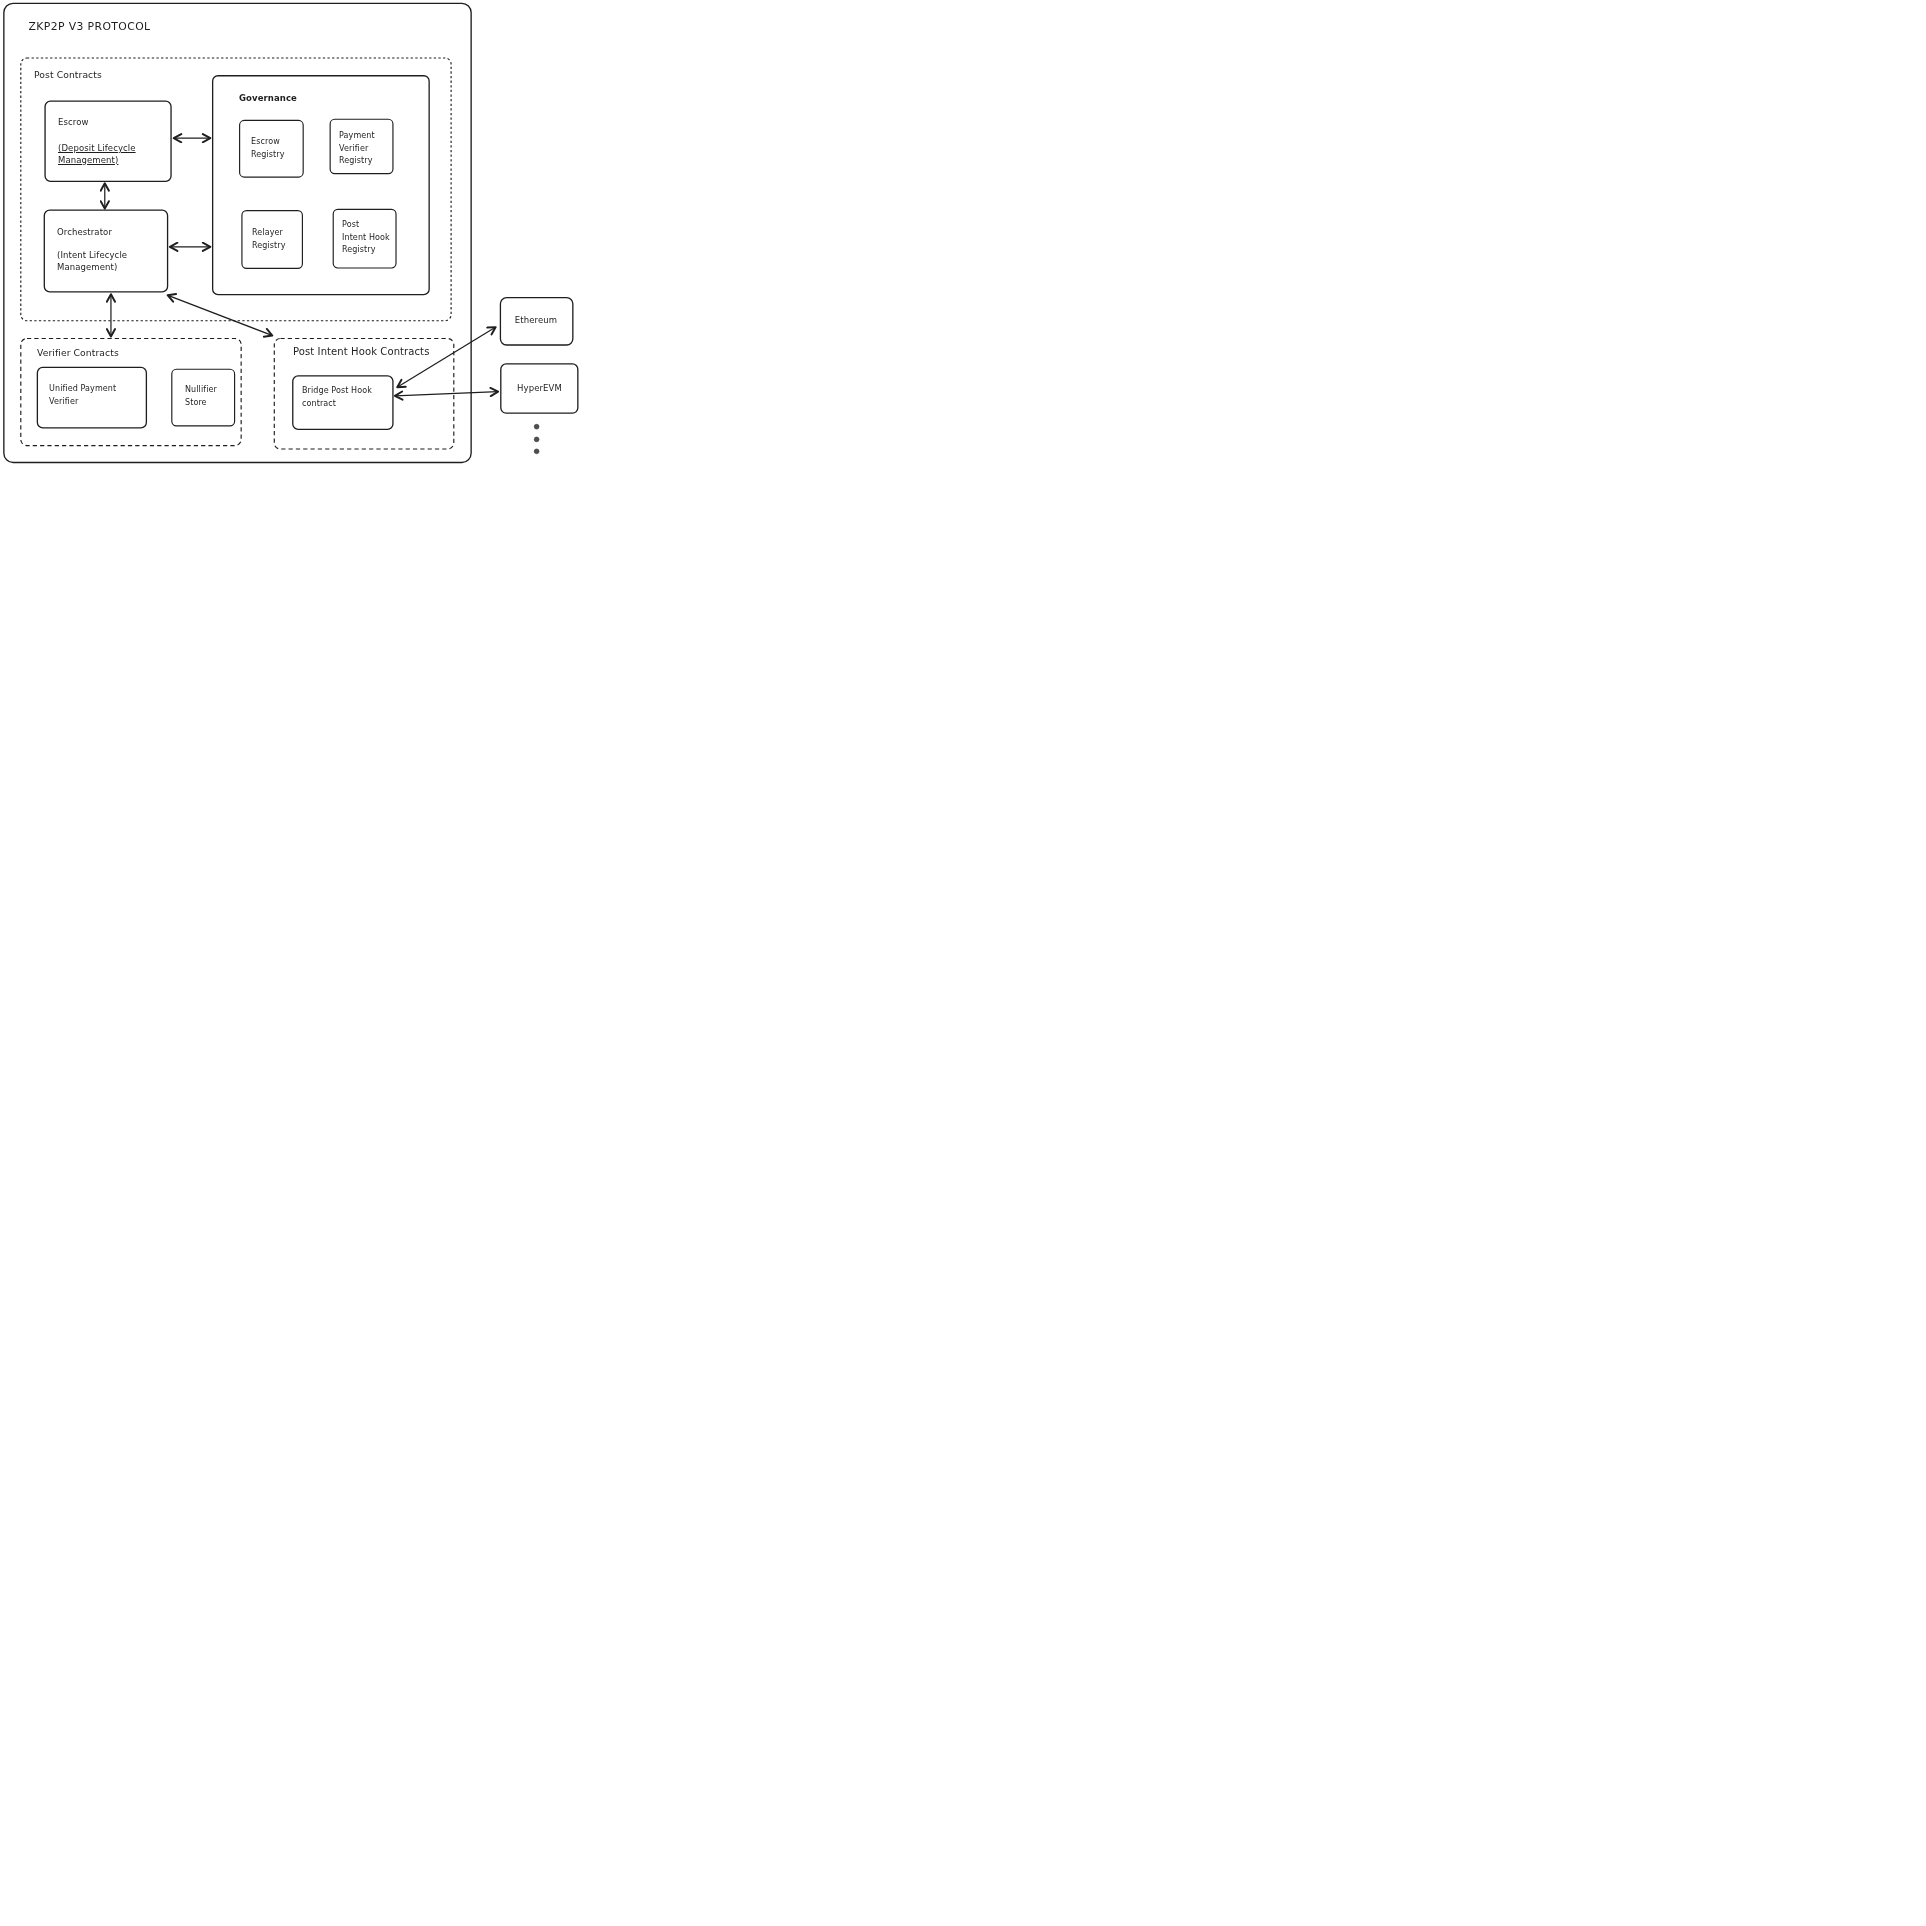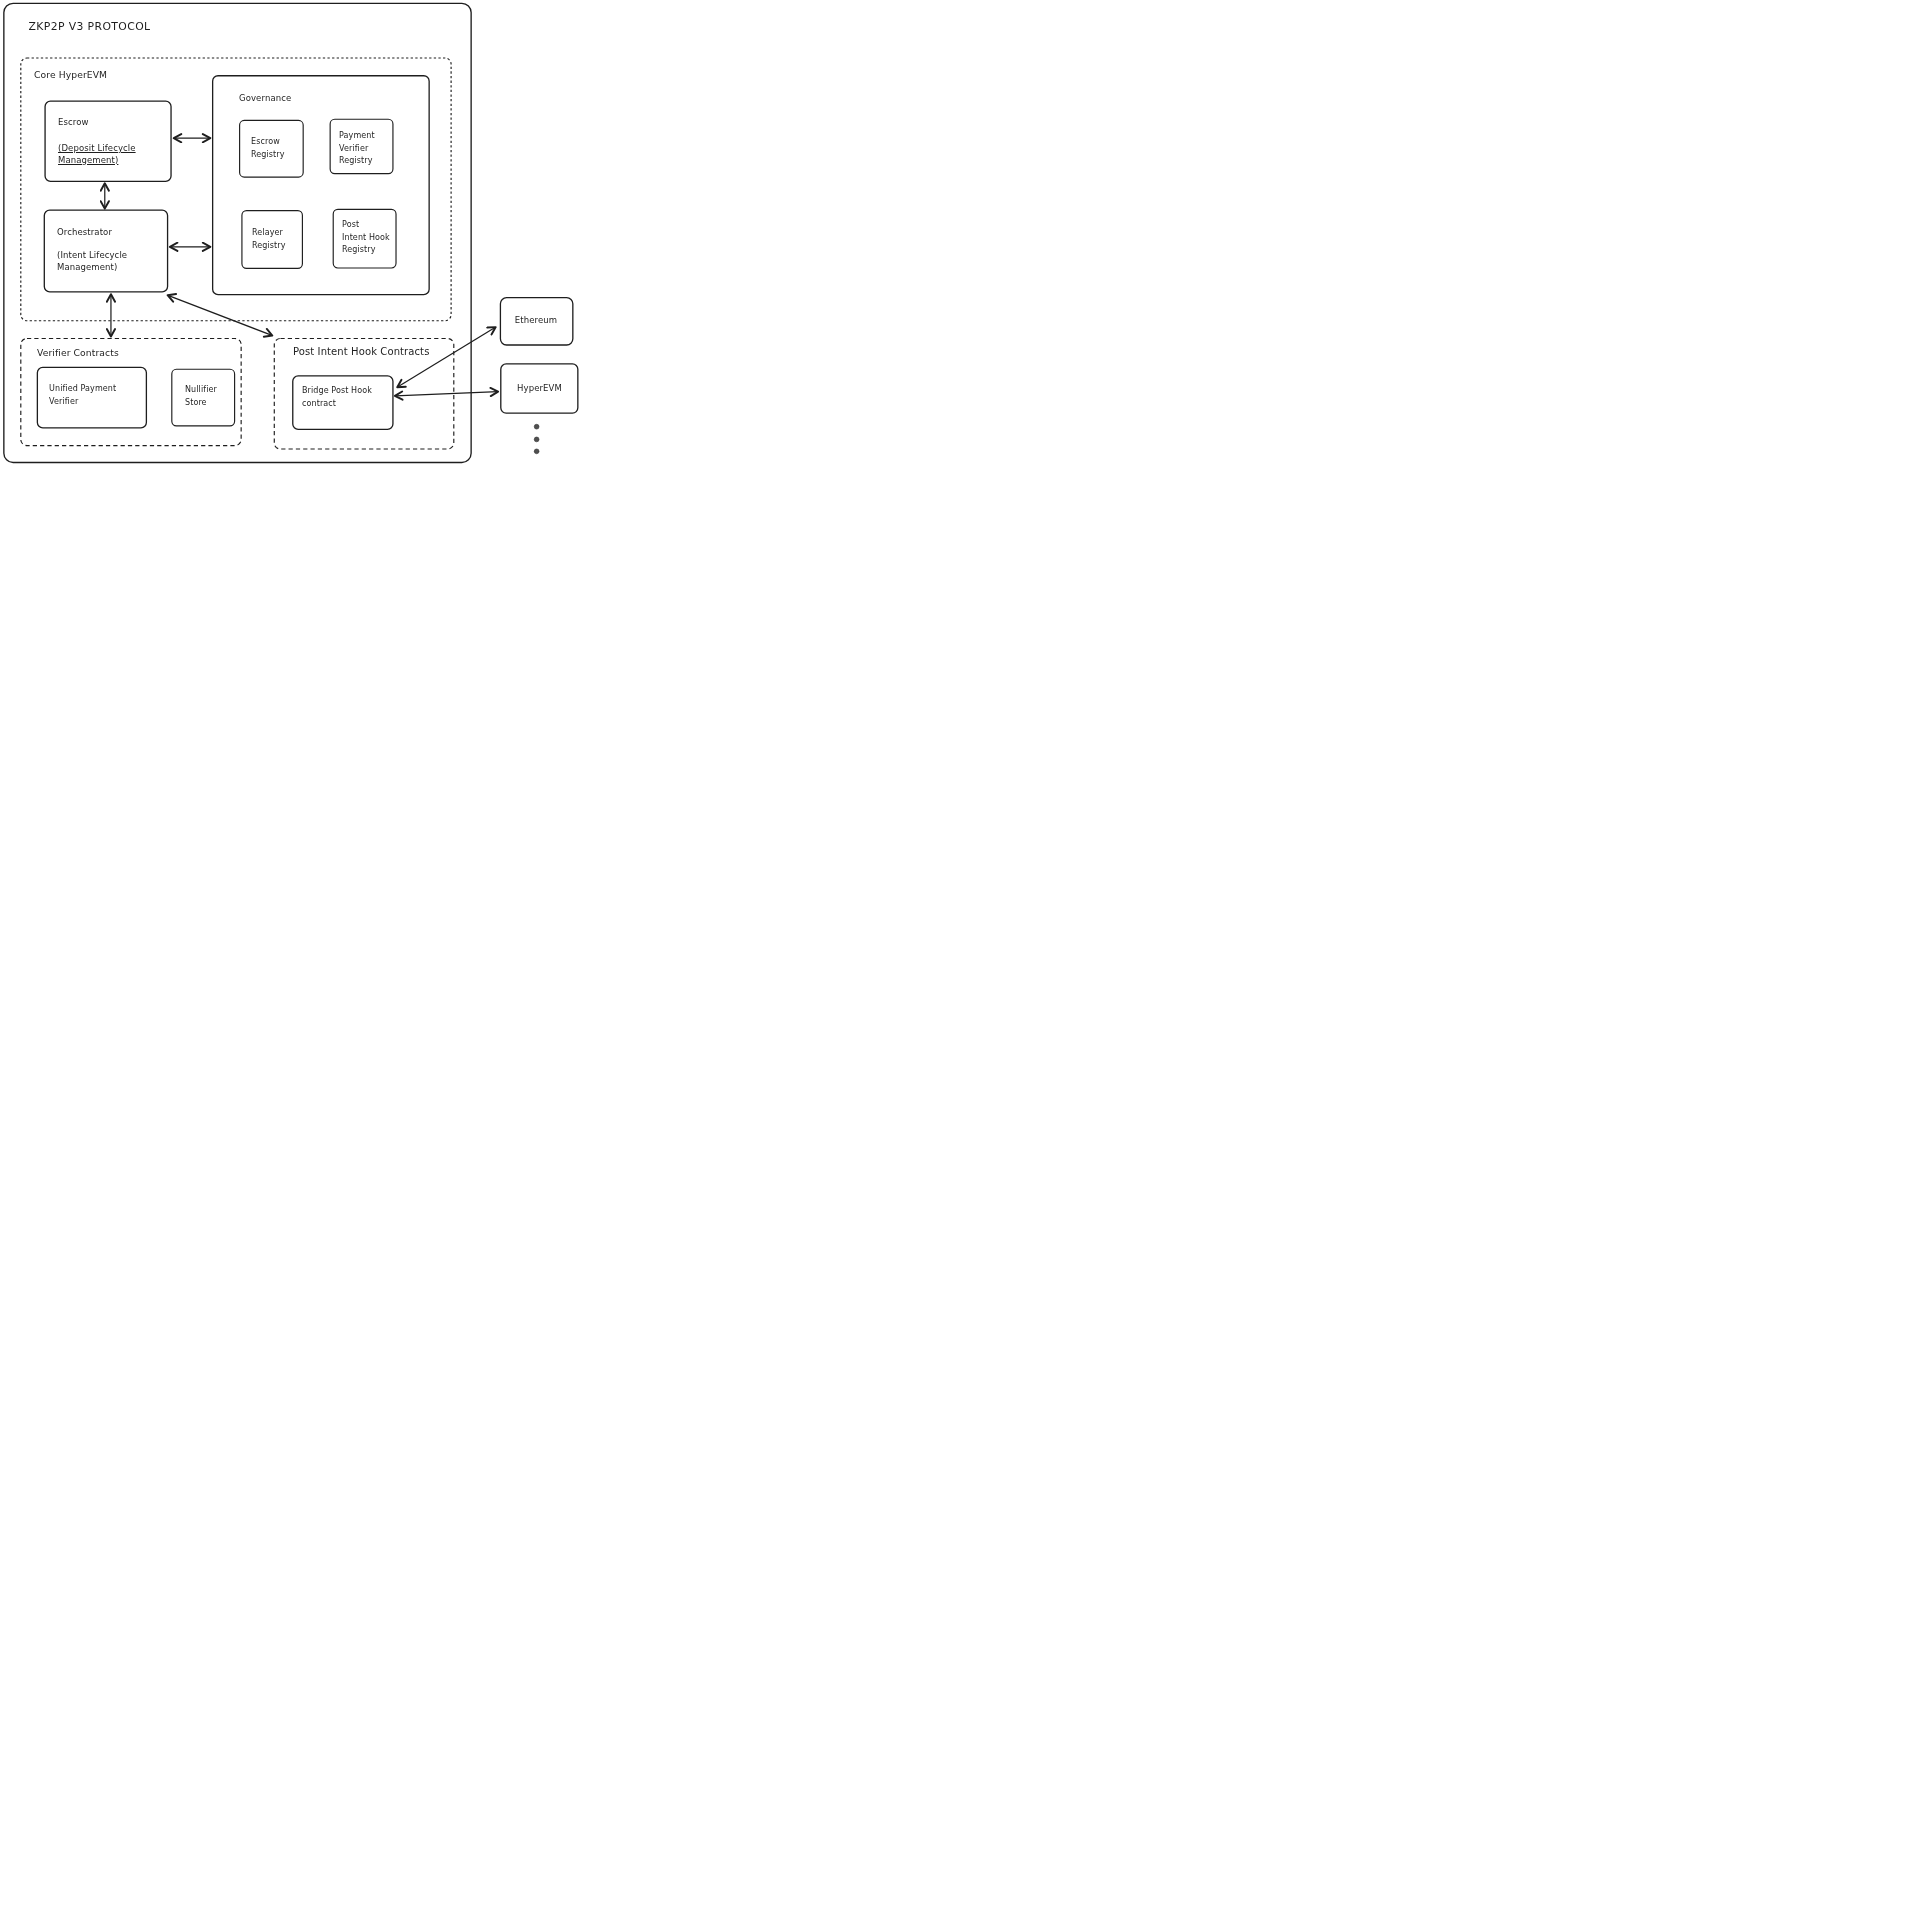--- a/index.html
+++ b/index.html
@@ -76,23 +76,23 @@
     <line x1="1032" y1="1004" x2="1286" y2="849" stroke="#1e1e1e" stroke-width="3.2" marker-start="url(#arrow)" marker-end="url(#arrow)"></line>
     <line x1="1026" y1="1027" x2="1292" y2="1016" stroke="#1e1e1e" stroke-width="3.2" marker-start="url(#arrow)" marker-end="url(#arrow)"></line>
 
     <circle cx="1393" cy="1107" r="6.2" fill="#4f4f4f" stroke="#2a2a2a" stroke-width="1.5"></circle>
     <circle cx="1393" cy="1140" r="6.2" fill="#4f4f4f" stroke="#2a2a2a" stroke-width="1.5"></circle>
     <circle cx="1393" cy="1171" r="6.2" fill="#4f4f4f" stroke="#2a2a2a" stroke-width="1.5"></circle>
   </svg>
 
   <div class="lbl title" style="left:28.5px;top:21px;">ZKP2P V3 PROTOCOL</div>
 
-  <div class="lbl group-label" style="left:34px;top:69px;">Core HyperEVM</div>
+  <div class="lbl group-label" style="left:34px;top:69px;">Post Contracts</div>
 
-  <div class="lbl gov-label" style="left:239px;top:93px;">Governance</div>
+  <div class="lbl gov-label" style="left:239px;top:93px;font-weight:bold;">Governance</div>
 
   <div class="lbl node" style="left:58px;top:117px;">Escrow</div>
   <div class="lbl node" style="left:58px;top:143px;width:100px;text-decoration:underline;">(Deposit Lifecycle
 Management)</div>
 
   <div class="lbl node" style="left:57px;top:227px;">Orchestrator</div>
   <div class="lbl node" style="left:57px;top:250px;width:100px;">(Intent Lifecycle
 Management)</div>
 
   <div class="lbl reg" style="left:251px;top:136px;">Escrow

